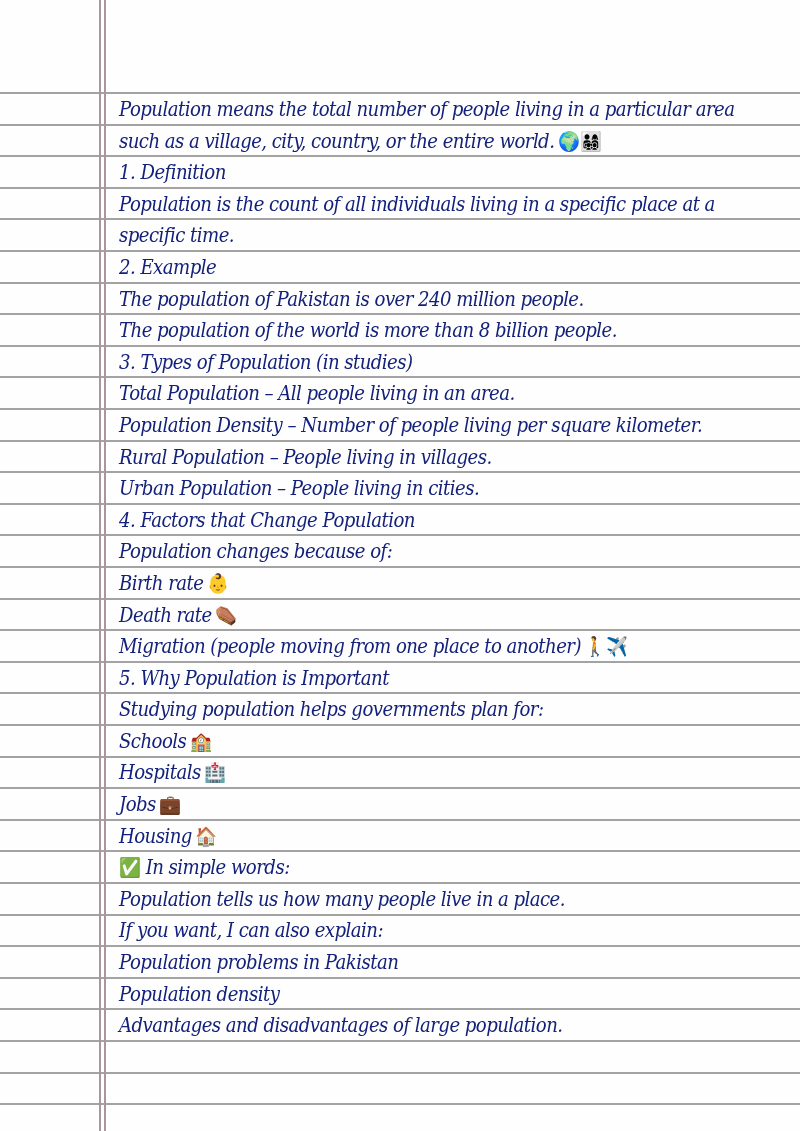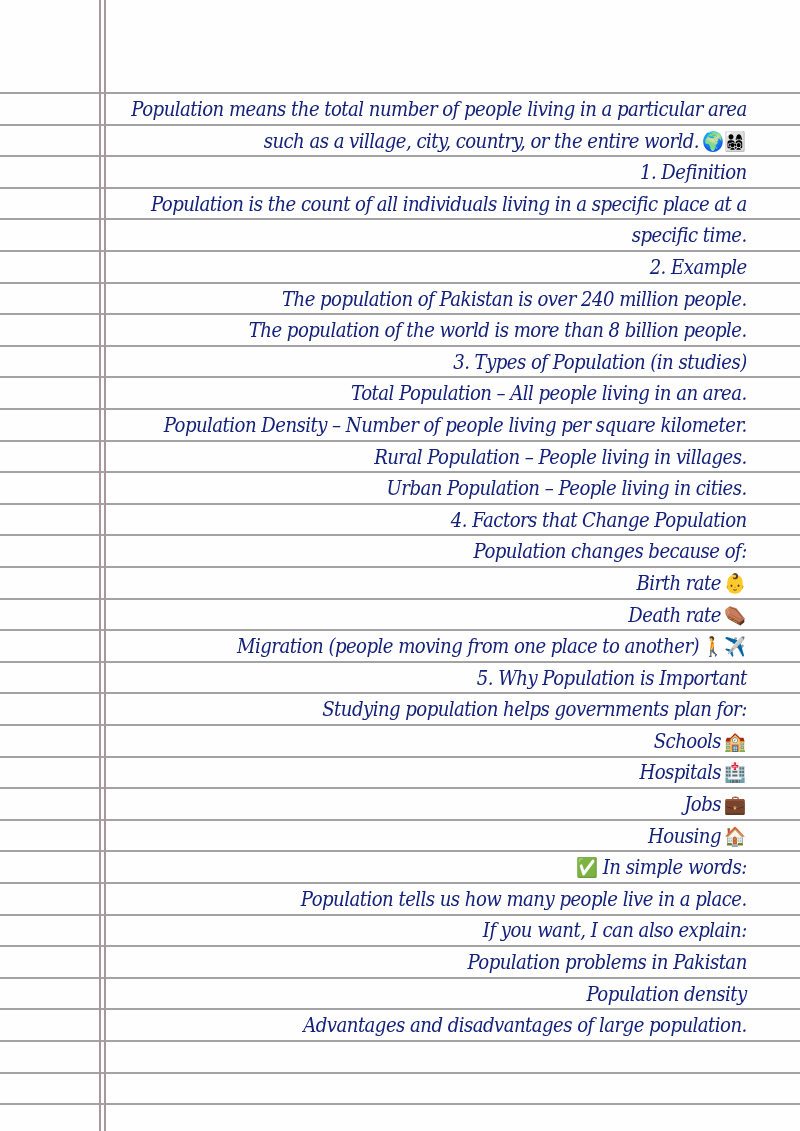--- a/index.html
+++ b/index.html
@@ -6,21 +6,20 @@
       margin: 0;
       padding: 0;
       background: #ffffff;
     }
     .page {
       position: relative;
       width: 800px;
       height: 1131px;
       background: #fefefe;
       overflow: hidden;
-      text-align: right;
     }
     .rule {
       position: absolute;
       left: 0;
       width: 800px;
       height: 2px;
       background: #a3a3a3;
     }
     .margin-line {
       position: absolute;

